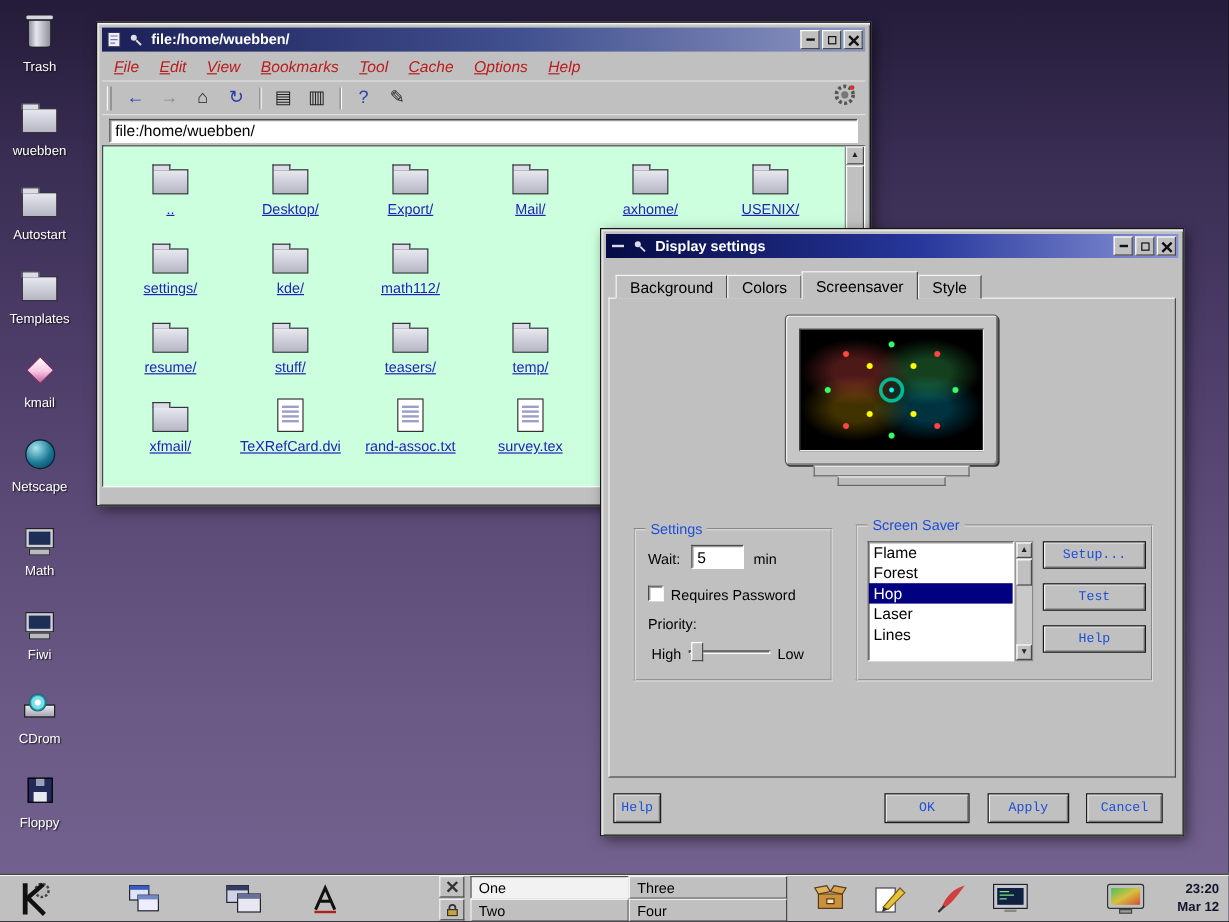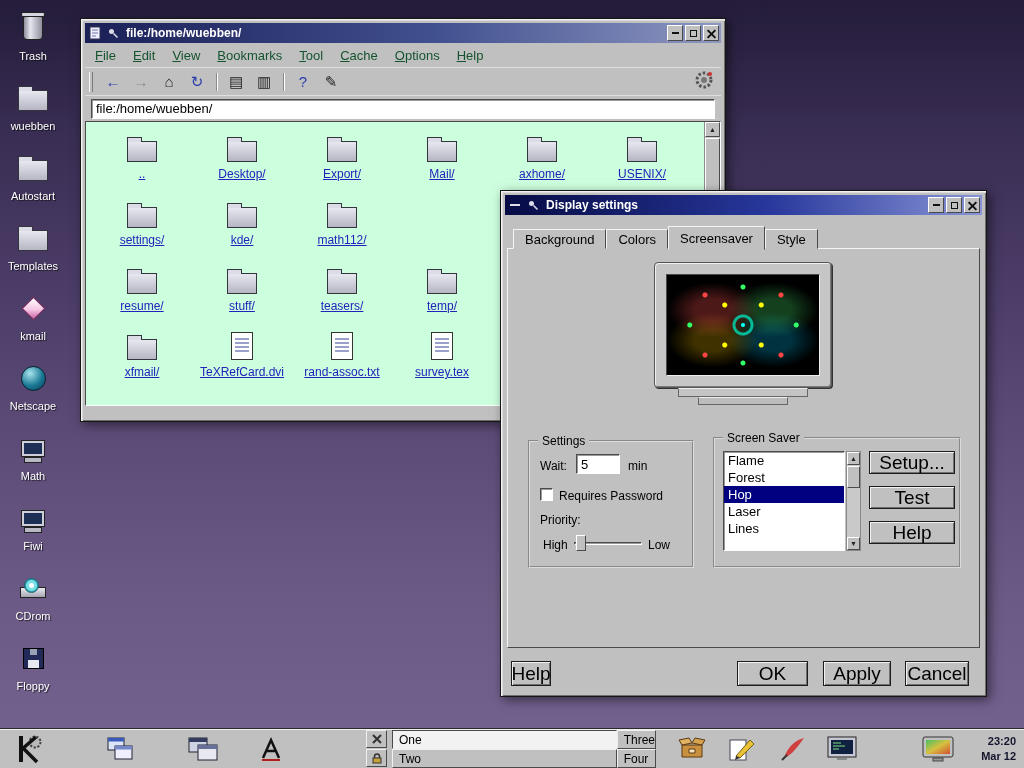--- a/index.html
+++ b/index.html
@@ -20,21 +20,21 @@
   .titlebar-inactive { background:linear-gradient(90deg,#1b2057 0%,#41508f 55%,#8d97c2 100%); }
   .title-text { flex:1; color:#fff; font-size:12px; font-weight:bold; padding-left:3px; white-space:nowrap; overflow:hidden; }
   .tb-icon { width:16px; height:16px; display:flex; align-items:center; justify-content:center; flex:none; }
   .tb-btn { width:16px; height:16px; flex:none; background:#c0c0c0; border:1px solid; border-color:#fff #4a4a4a #4a4a4a #fff; display:flex; align-items:center; justify-content:center; }
   .g-min { width:7px; height:2px; background:#111; }
   .g-max { width:7px; height:7px; border:1px solid #111; }
   .g-close { position:relative; width:9px; height:9px; }
   .g-close::before,.g-close::after { content:""; position:absolute; left:-1px; top:4px; width:11px; height:2px; background:#111; }
   .g-close::before { transform:rotate(45deg); } .g-close::after { transform:rotate(-45deg); }
   .btn {
-    background:#c0c0c0; border:1px solid #1c1c1c; color:#000000; font-size:19px; font-family:Liberation Sans, sans-serif;
+    background:#c0c0c0; border:1px solid #1c1c1c; color:#1d4ed8; font-size:11px; font-family:Liberation Mono, monospace;
     box-shadow: inset 1px 1px 0 #f2f2f2, inset -1px -1px 0 #707070;
     display:flex; align-items:center; justify-content:center;
   }
   .sunken { background:#fff; border:1px solid; border-color:#4a4a4a #fff #fff #4a4a4a; box-shadow: inset 1px 1px 0 #9a9a9a; }
 
   
   .desktop-icons { position:absolute; left:2px; top:6px; width:62px; display:flex; flex-direction:column; z-index:1; }
   .dicon-item { height:70px; display:flex; flex-direction:column; align-items:center; }
   .dicon-box { height:44px; display:flex; align-items:center; justify-content:center; }
   .dlabel { font-size:11px; color:#fff; text-align:center; text-shadow:1px 1px 1px rgba(0,0,0,.7); line-height:1.1; }
@@ -50,21 +50,21 @@
   .dicon.computer::after { content:""; position:absolute; left:2px; right:2px; bottom:-7px; height:4px; background:#b9b9c6; border:1px solid #222; }
   .dicon.cdrom { width:26px; height:11px; margin-top:8px; background:linear-gradient(#eaeaf2,#a6a6b2); border:1px solid #222; }
   .dicon.cdrom::before { content:""; position:absolute; top:-10px; left:3px; width:13px; height:13px; border-radius:50%; background:radial-gradient(circle,#fff 0 2px,#79e0e8 3px 5px,#2aa0b0 6px); border:1px solid #1a6a74; }
   .dicon.floppy { width:21px; height:21px; background:#222b57; border:1px solid #000; }
   .dicon.floppy::before { content:""; position:absolute; left:4px; right:4px; bottom:0; height:8px; background:#e8e8f0; }
   .dicon.floppy::after { content:""; position:absolute; left:6px; right:6px; top:0; height:6px; background:#9aa3b5; }
 
   
   .kfm { left:80px; top:18px; width:646px; height:404px; z-index:10; }
   .menubar { height:24px; display:flex; align-items:center; padding-left:10px; }
-  .menu-item { font-size:13px; color:#14532d; margin-right:17px; display:inline-block; }
+  .menu-item { font-size:13px; color:#b91c1c; margin-right:17px; display:inline-block;font-style:italic; }
   .menu-item::first-letter { text-decoration:underline; }
   .toolbar { height:28px; display:flex; align-items:center; gap:2px; padding:0 6px 0 4px; border-top:1px solid #dfdfdf; }
   .grip { width:4px; height:20px; border-left:1px solid #f8f8f8; border-right:1px solid #7a7a7a; margin-right:5px; }
   .tool-btn { width:26px; height:24px; background:transparent; border:none; display:flex; align-items:center; justify-content:center; font-size:15px; line-height:1; color:#222; font-family:inherit; }
   .tool-btn .tg { pointer-events:none; }
   .tool-btn.blue { color:#2a3cab; } .tool-btn.dis { color:#8a8a8a; }
   .tool-sep { width:1px; height:18px; background:#8a8a8a; box-shadow:1px 0 0 #fff; margin:0 4px; }
   .tool-right { margin-left:auto; display:flex; align-items:center; }
   .locbar { height:26px; display:flex; align-items:center; padding:0 6px; border-top:1px solid #dfdfdf; }
   .loc-input { flex:1; height:20px; font:13px "Liberation Sans",sans-serif; background:#fff; border:1px solid; border-color:#4a4a4a #fff #fff #4a4a4a; box-shadow:inset 1px 1px 0 #9a9a9a; padding:0 4px; color:#000; }
@@ -110,42 +110,42 @@
       radial-gradient(circle at 50% 12%, #3f6 0 2px, transparent 3px),
       radial-gradient(circle at 50% 88%, #3f6 0 2px, transparent 3px),
       radial-gradient(ellipse at 30% 35%, rgba(255,80,80,.3) 0 12%, transparent 30%),
       radial-gradient(ellipse at 70% 35%, rgba(80,255,120,.25) 0 12%, transparent 30%),
       radial-gradient(ellipse at 30% 65%, rgba(255,200,0,.25) 0 12%, transparent 30%),
       radial-gradient(ellipse at 70% 65%, rgba(0,200,255,.25) 0 12%, transparent 30%);
   }
   .mon-stand1 { position:absolute; left:170px; top:139px; width:130px; height:9px; background:#c4c4c4; border:1px solid #666; border-top-color:#eee; }
   .mon-stand2 { position:absolute; left:190px; top:148px; width:90px; height:8px; background:#bcbcbc; border:1px solid #666; border-top-color:#eee; }
   .group { position:absolute; border:2px groove #dcdcdc; }
-  .group-title { position:absolute; top:-8px; left:8px; background:#c0c0c0; padding:0 4px; font-size:12px; color:#000000; }
+  .group-title { position:absolute; top:-8px; left:8px; background:#c0c0c0; padding:0 4px; font-size:12px; color:#1d4ed8; }
   .settings-group { left:20px; top:191px; width:166px; height:128px; }
   .saver-group { left:205px; top:188px; width:248px; height:131px; }
   .sg-lbl { position:absolute; font-size:12px; color:#000; white-space:nowrap; }
   .wait-input { position:absolute; left:46px; top:12px; width:44px; height:20px; font:13px "Liberation Sans",sans-serif; padding-left:4px; }
   .checkbox { position:absolute; left:10px; top:46px; width:13px; height:13px; }
   .slider { position:absolute; left:44px; top:92px; width:68px; height:18px; }
   .slider-track { position:absolute; left:0; right:0; top:8px; height:3px; background:#9a9a9a; border:1px solid; border-color:#4a4a4a #fff #fff #4a4a4a; }
   .slider-handle { position:absolute; left:2px; top:1px; width:10px; height:16px; background:#c0c0c0; border:1px solid; border-color:#fff #4a4a4a #4a4a4a #fff; }
   .saver-list { position:absolute; left:8px; top:12px; width:122px; height:100px; overflow:hidden; }
   .saver-item { height:17px; font-size:13px; padding:1px 4px 0; color:#000; white-space:nowrap; }
   .saver-item.selected { background:#000080; color:#fff; }
   .saver-scroll { position:absolute; left:131px; top:12px; width:15px; height:100px; background:#c9c9c9; border:1px solid #8a8a8a; }
   .saver-scroll .scr-thumb { top:14px; height:22px; width:13px; }
   .saver-scroll .scr-btn { width:13px; height:13px; }
   .sv-btn { position:absolute; left:154px; width:86px; height:23px; }
   .br-btn { position:absolute; top:470px; height:25px; }
 
   
   .taskbar { position:absolute; left:0; right:0; bottom:0; height:40px; background:#c0c0c0; border-top:1px solid #2a2a2a; box-shadow:inset 0 1px 0 #f0f0f0; z-index:50; }
   .tb-app { position:absolute; top:2px; width:40px; height:35px; display:flex; align-items:center; justify-content:center; }
-  .pager { position:absolute; left:392px; top:1px; width:264px; height:38px; display:grid; grid-template-columns:repeat(1,1fr); grid-template-rows:repeat(2,1fr); grid-auto-flow:column; }
+  .pager { position:absolute; left:392px; top:1px; width:264px; height:38px; display:grid; grid-template-columns:repeat(2,1fr); grid-template-rows:repeat(2,1fr); grid-auto-flow:column; }
   .pager-btn { border:1px solid; border-color:#f0f0f0 #4a4a4a #4a4a4a #f0f0f0; background:#c0c0c0; font-size:12px; display:flex; align-items:center; padding-left:6px; color:#000; }
   .pager-btn.active { background:#f2f2f2; border-color:#4a4a4a #f0f0f0 #f0f0f0 #4a4a4a; }
   .ministack { position:absolute; left:366px; top:1px; width:22px; height:38px; }
   .mini-btn { position:absolute; left:0; width:21px; height:18px; background:#c0c0c0; border:1px solid; border-color:#f0f0f0 #4a4a4a #4a4a4a #f0f0f0; display:flex; align-items:center; justify-content:center; }
   .clock { position:absolute; right:2px; top:2px; width:60px; height:35px; display:flex; flex-direction:column; align-items:flex-end; justify-content:center; padding-right:6px; font-size:11px; font-weight:bold; color:#14142e; line-height:1.3; }
 </style>
 </head>
 <body>
 
 <div class="screen">

